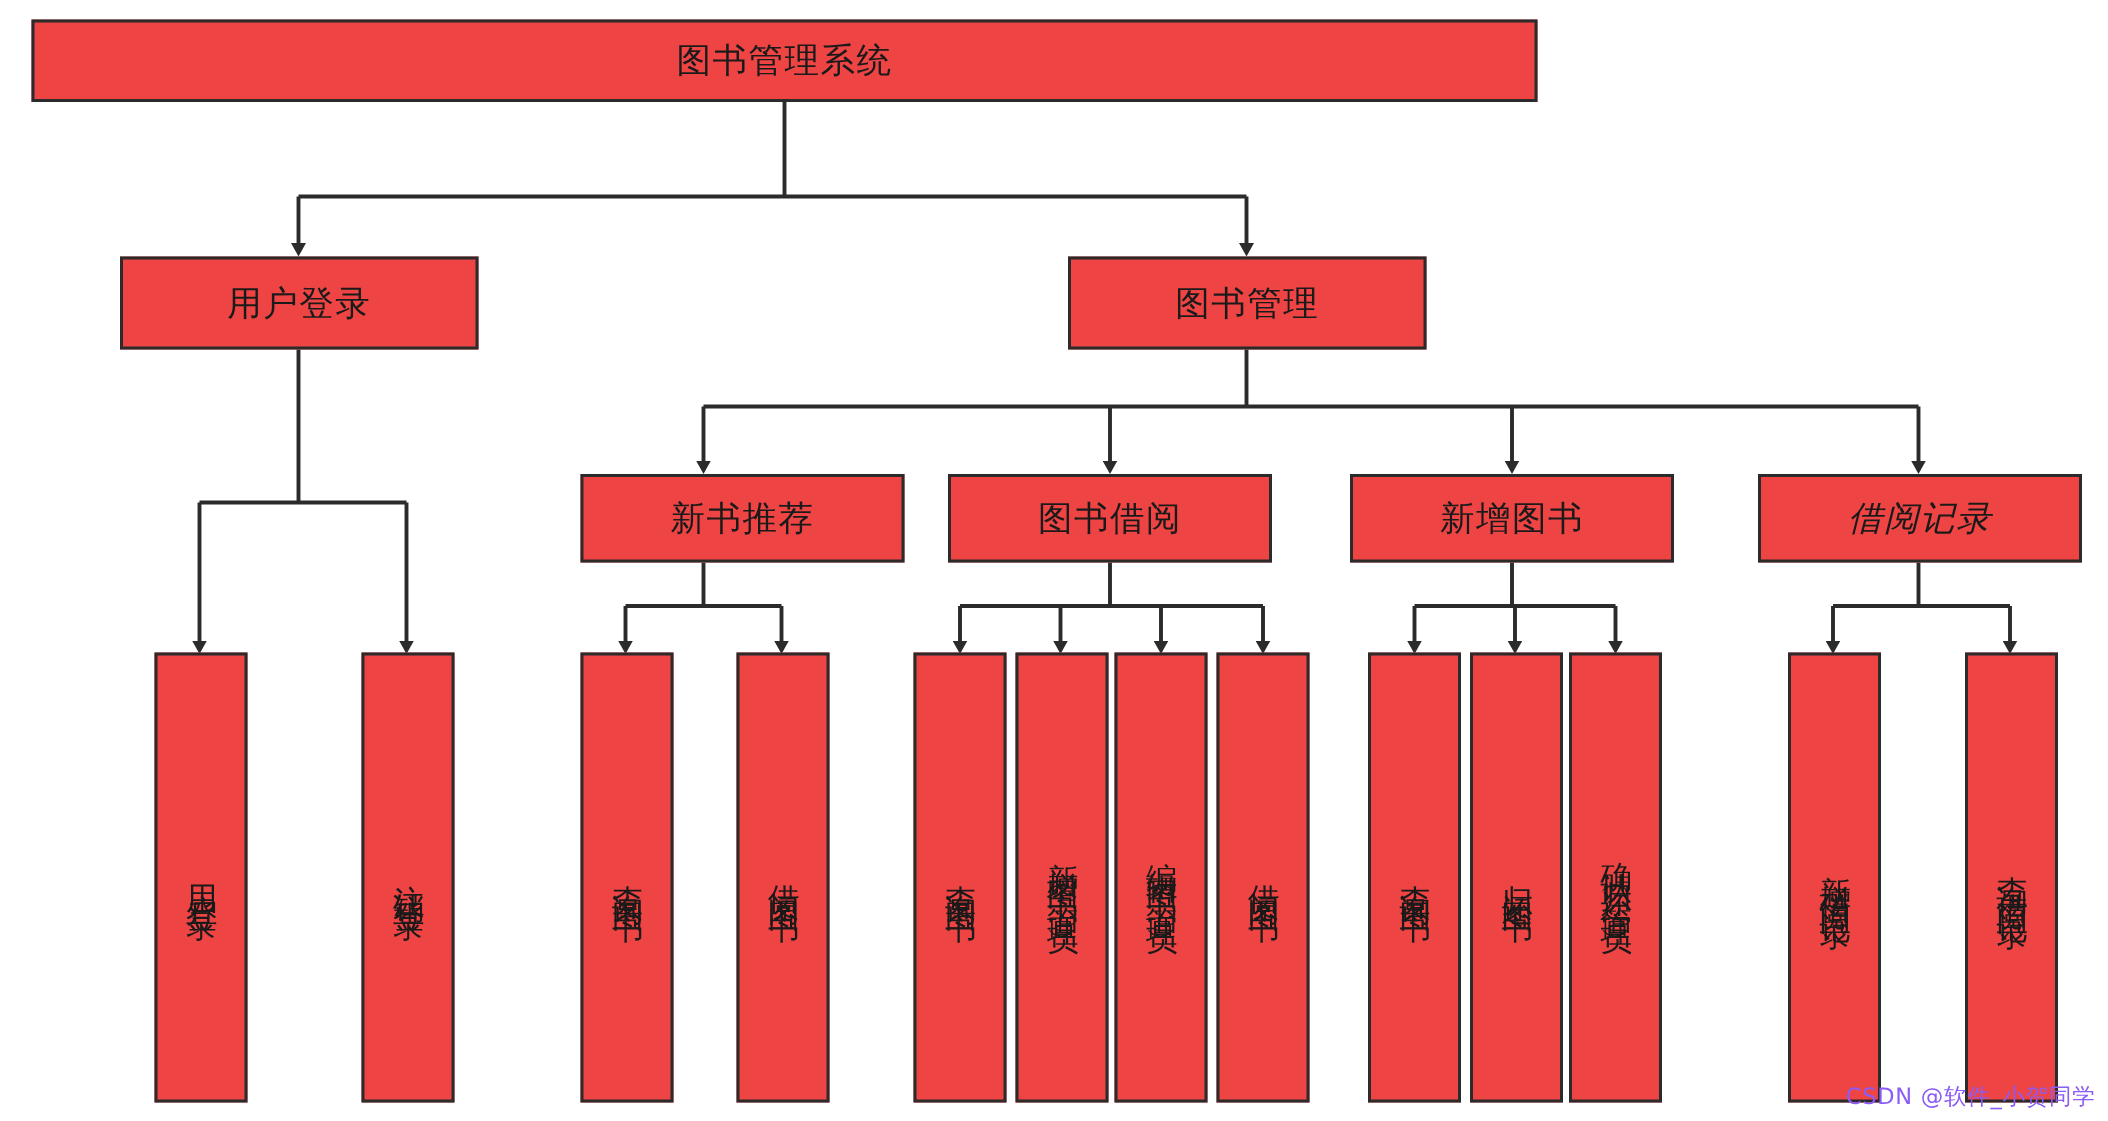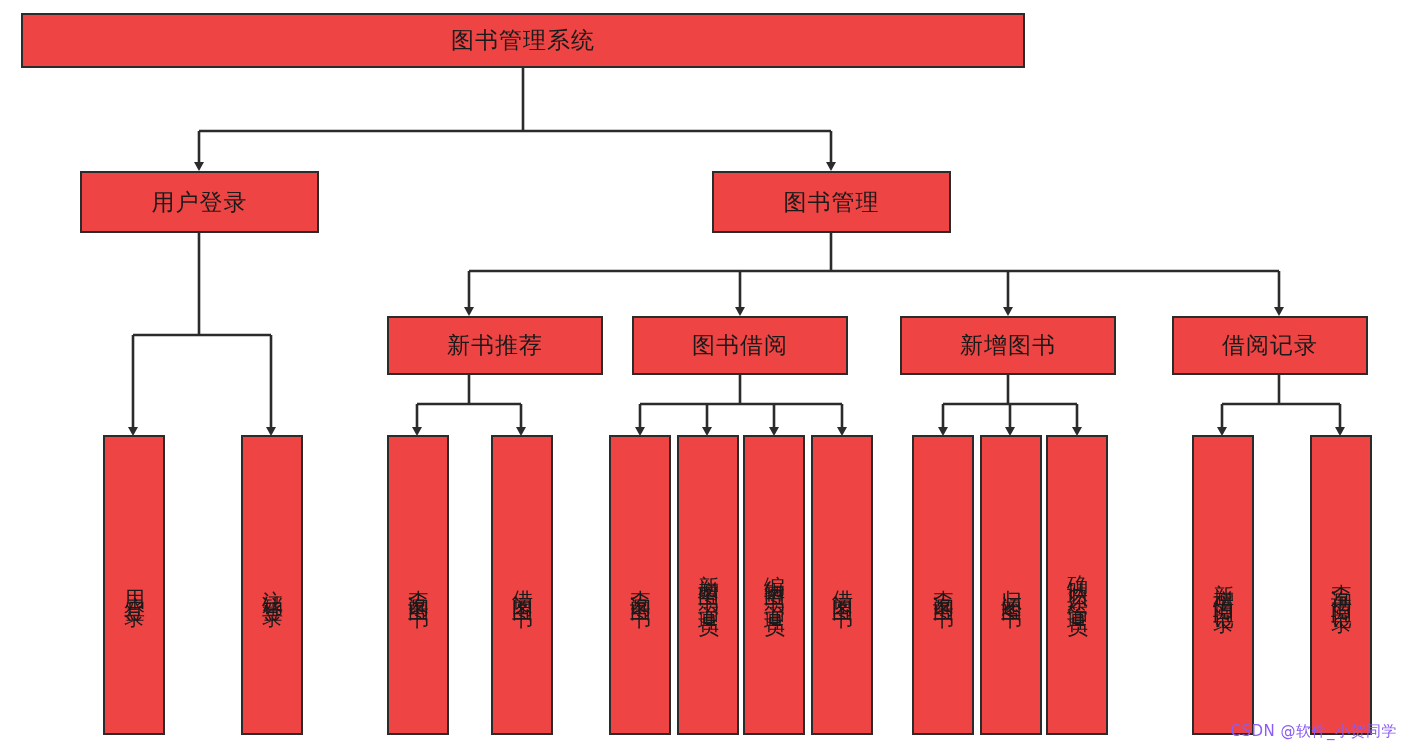--- a/index.html
+++ b/index.html
@@ -134,21 +134,21 @@
   </div>
 
   <div class="node horiz" style="left:632px; top:316px; width:216px; height:59px;">
     <span>图书借阅</span>
   </div>
 
   <div class="node horiz" style="left:900px; top:316px; width:216px; height:59px;">
     <span>新增图书</span>
   </div>
 
-  <div class="node horiz" style="left:1172px; top:316px; width:196px; height:59px;">
+  <div class="node horiz" style="left:1172px; top:316px; width:216px; height:59px;font-style:italic;">
     <span>借阅记录</span>
   </div>
 
   <div class="node vert" style="left:103px; top:435px; width:62px; height:300px;">
     <span class="vtext">用户登录</span>
   </div>
 
   <div class="node vert" style="left:241px; top:435px; width:62px; height:300px;">
     <span class="vtext">注销登录</span>
   </div>

